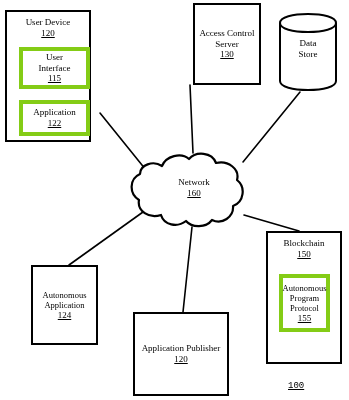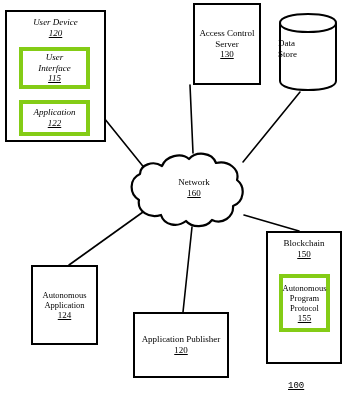--- a/index.html
+++ b/index.html
@@ -78,21 +78,21 @@
   #data-store svg {
     position: absolute;
     left: 0;
     top: 0;
   }
   #data-store .cyl-text {
     position: absolute;
     left: 0;
     top: 26px;
     width: 60px;
-    text-align: left;
+    text-align: center;
     line-height: 1.2;
   }
   
   #network-cloud {
     position: absolute;
     left: 128px;
     top: 152px;
     width: 118px;
     height: 76px;
   }
@@ -130,21 +130,21 @@
     <g stroke="#000000" stroke-width="1.6" fill="none" stroke-linecap="round">
       <line x1="100" y1="113" x2="146" y2="170"></line>
       <line x1="190" y1="85" x2="193" y2="153"></line>
       <line x1="300" y1="92" x2="243" y2="162"></line>
       <line x1="69" y1="265" x2="143" y2="212"></line>
       <line x1="183" y1="312" x2="192" y2="227"></line>
       <line x1="299" y1="231" x2="244" y2="215"></line>
     </g>
   </svg>
 
-  <div class="node-box top-aligned" id="user-device" style="left:5px; top:10px; width:101px; height:132px;font-style:italic;">
+  <div class="node-box top-aligned" id="user-device" style="left:5px; top:10px; width:86px; height:132px;">
     <span class="lbl">User Device</span>
     <span class="ref">120</span>
 
     <div class="inner-box" id="user-interface" style="left:12px; top:35px; width:71px; height:42px;">
       <span class="lbl">User</span>
       <span class="lbl">Interface</span>
       <span class="ref">115</span>
     </div>
 
     <div class="inner-box" id="application" style="left:12px; top:88px; width:71px; height:36px;">
@@ -189,21 +189,21 @@
       <span class="ref">160</span>
     </div>
   </div>
 
   <div class="node-box" id="autonomous-application" style="left:31px; top:265px; width:67px; height:80px;">
     <span class="lbl small">Autonomous</span>
     <span class="lbl small">Application</span>
     <span class="ref">124</span>
   </div>
 
-  <div class="node-box" id="application-publisher" style="left:133px; top:312px; width:96px; height:66px;align-items:center;">
+  <div class="node-box" id="application-publisher" style="left:133px; top:312px; width:96px; height:84px;align-items:center;">
     <span class="lbl">Application Publisher</span>
     <span class="ref">120</span>
   </div>
 
   <div class="node-box top-aligned" id="blockchain" style="left:266px; top:231px; width:76px; height:133px;">
     <span class="lbl">Blockchain</span>
     <span class="ref">150</span>
 
     <div class="inner-box" id="autonomous-program-protocol" style="left:11px; top:41px; width:51px; height:58px;">
       <span class="lbl small">Autonomous</span>

